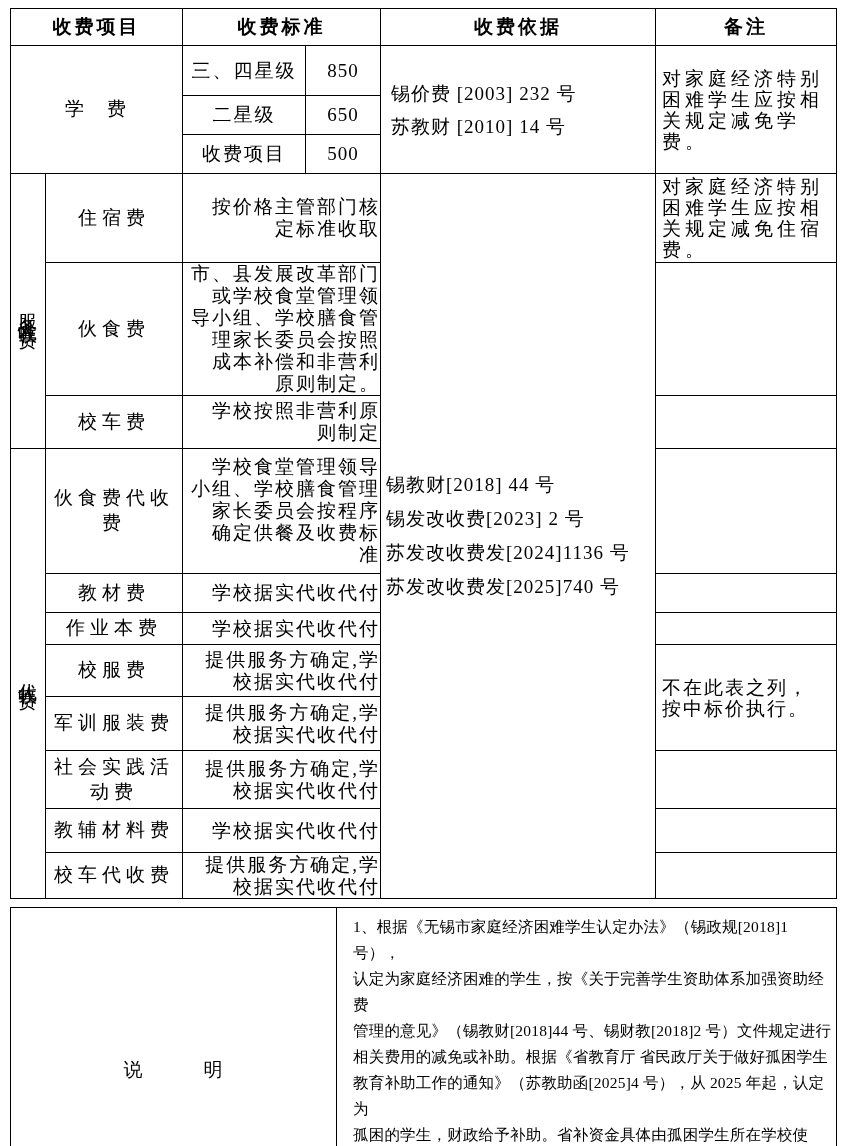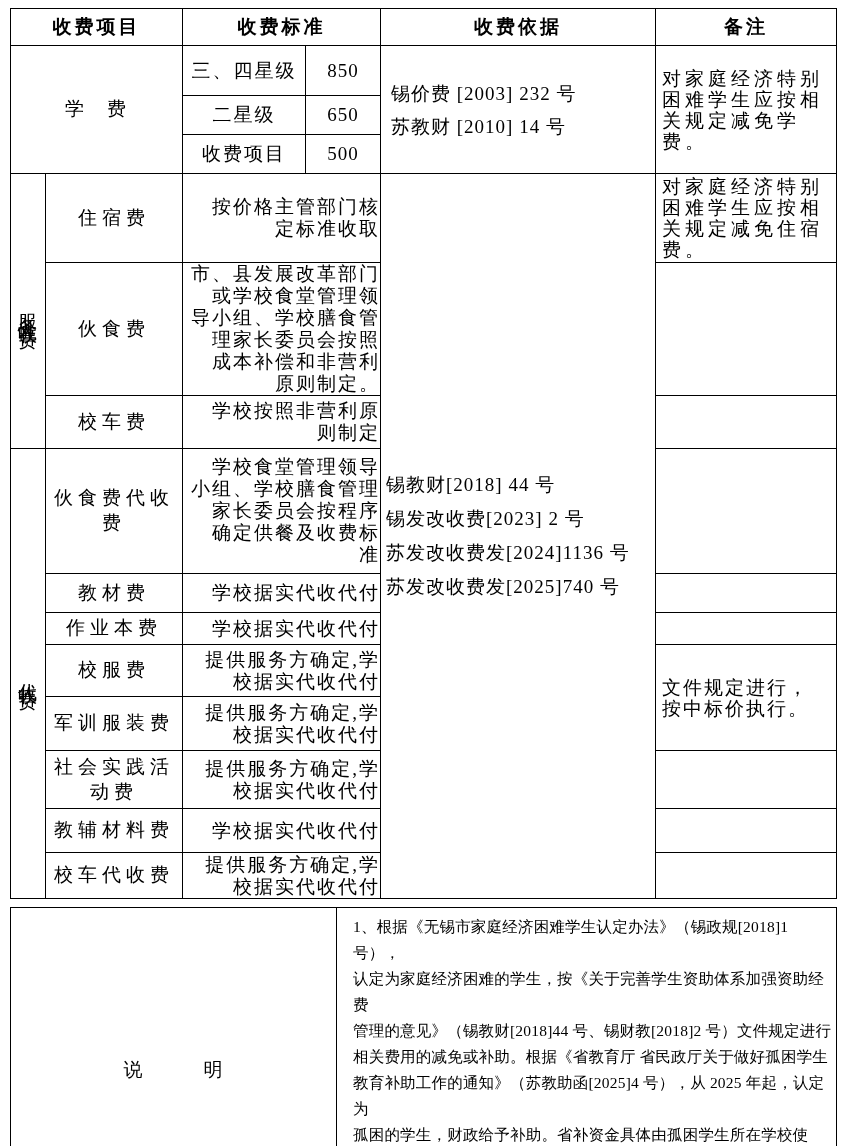--- a/index.html
+++ b/index.html
@@ -122,21 +122,21 @@
     </tr>
     <tr style="height:32px">
       <td class="item-name">作业本费</td>
       <td colspan="2" class="std">学校据实代收代付</td>
       <td class="remark"></td>
     </tr>
     <tr style="height:52px">
       <td class="item-name">校服费</td>
       <td colspan="2" class="std">提供服务方确定,学
 校据实代收代付</td>
-      <td rowspan="2" class="remark">文件规定进行，
+      <td rowspan="2" class="remark">不在此表之列，
 按中标价执行。</td>
     </tr>
     <tr style="height:54px">
       <td class="item-name">军训服装费</td>
       <td colspan="2" class="std">提供服务方确定,学
 校据实代收代付</td>
     </tr>
     <tr style="height:58px">
       <td class="item-name">社会实践活
 动费</td>

